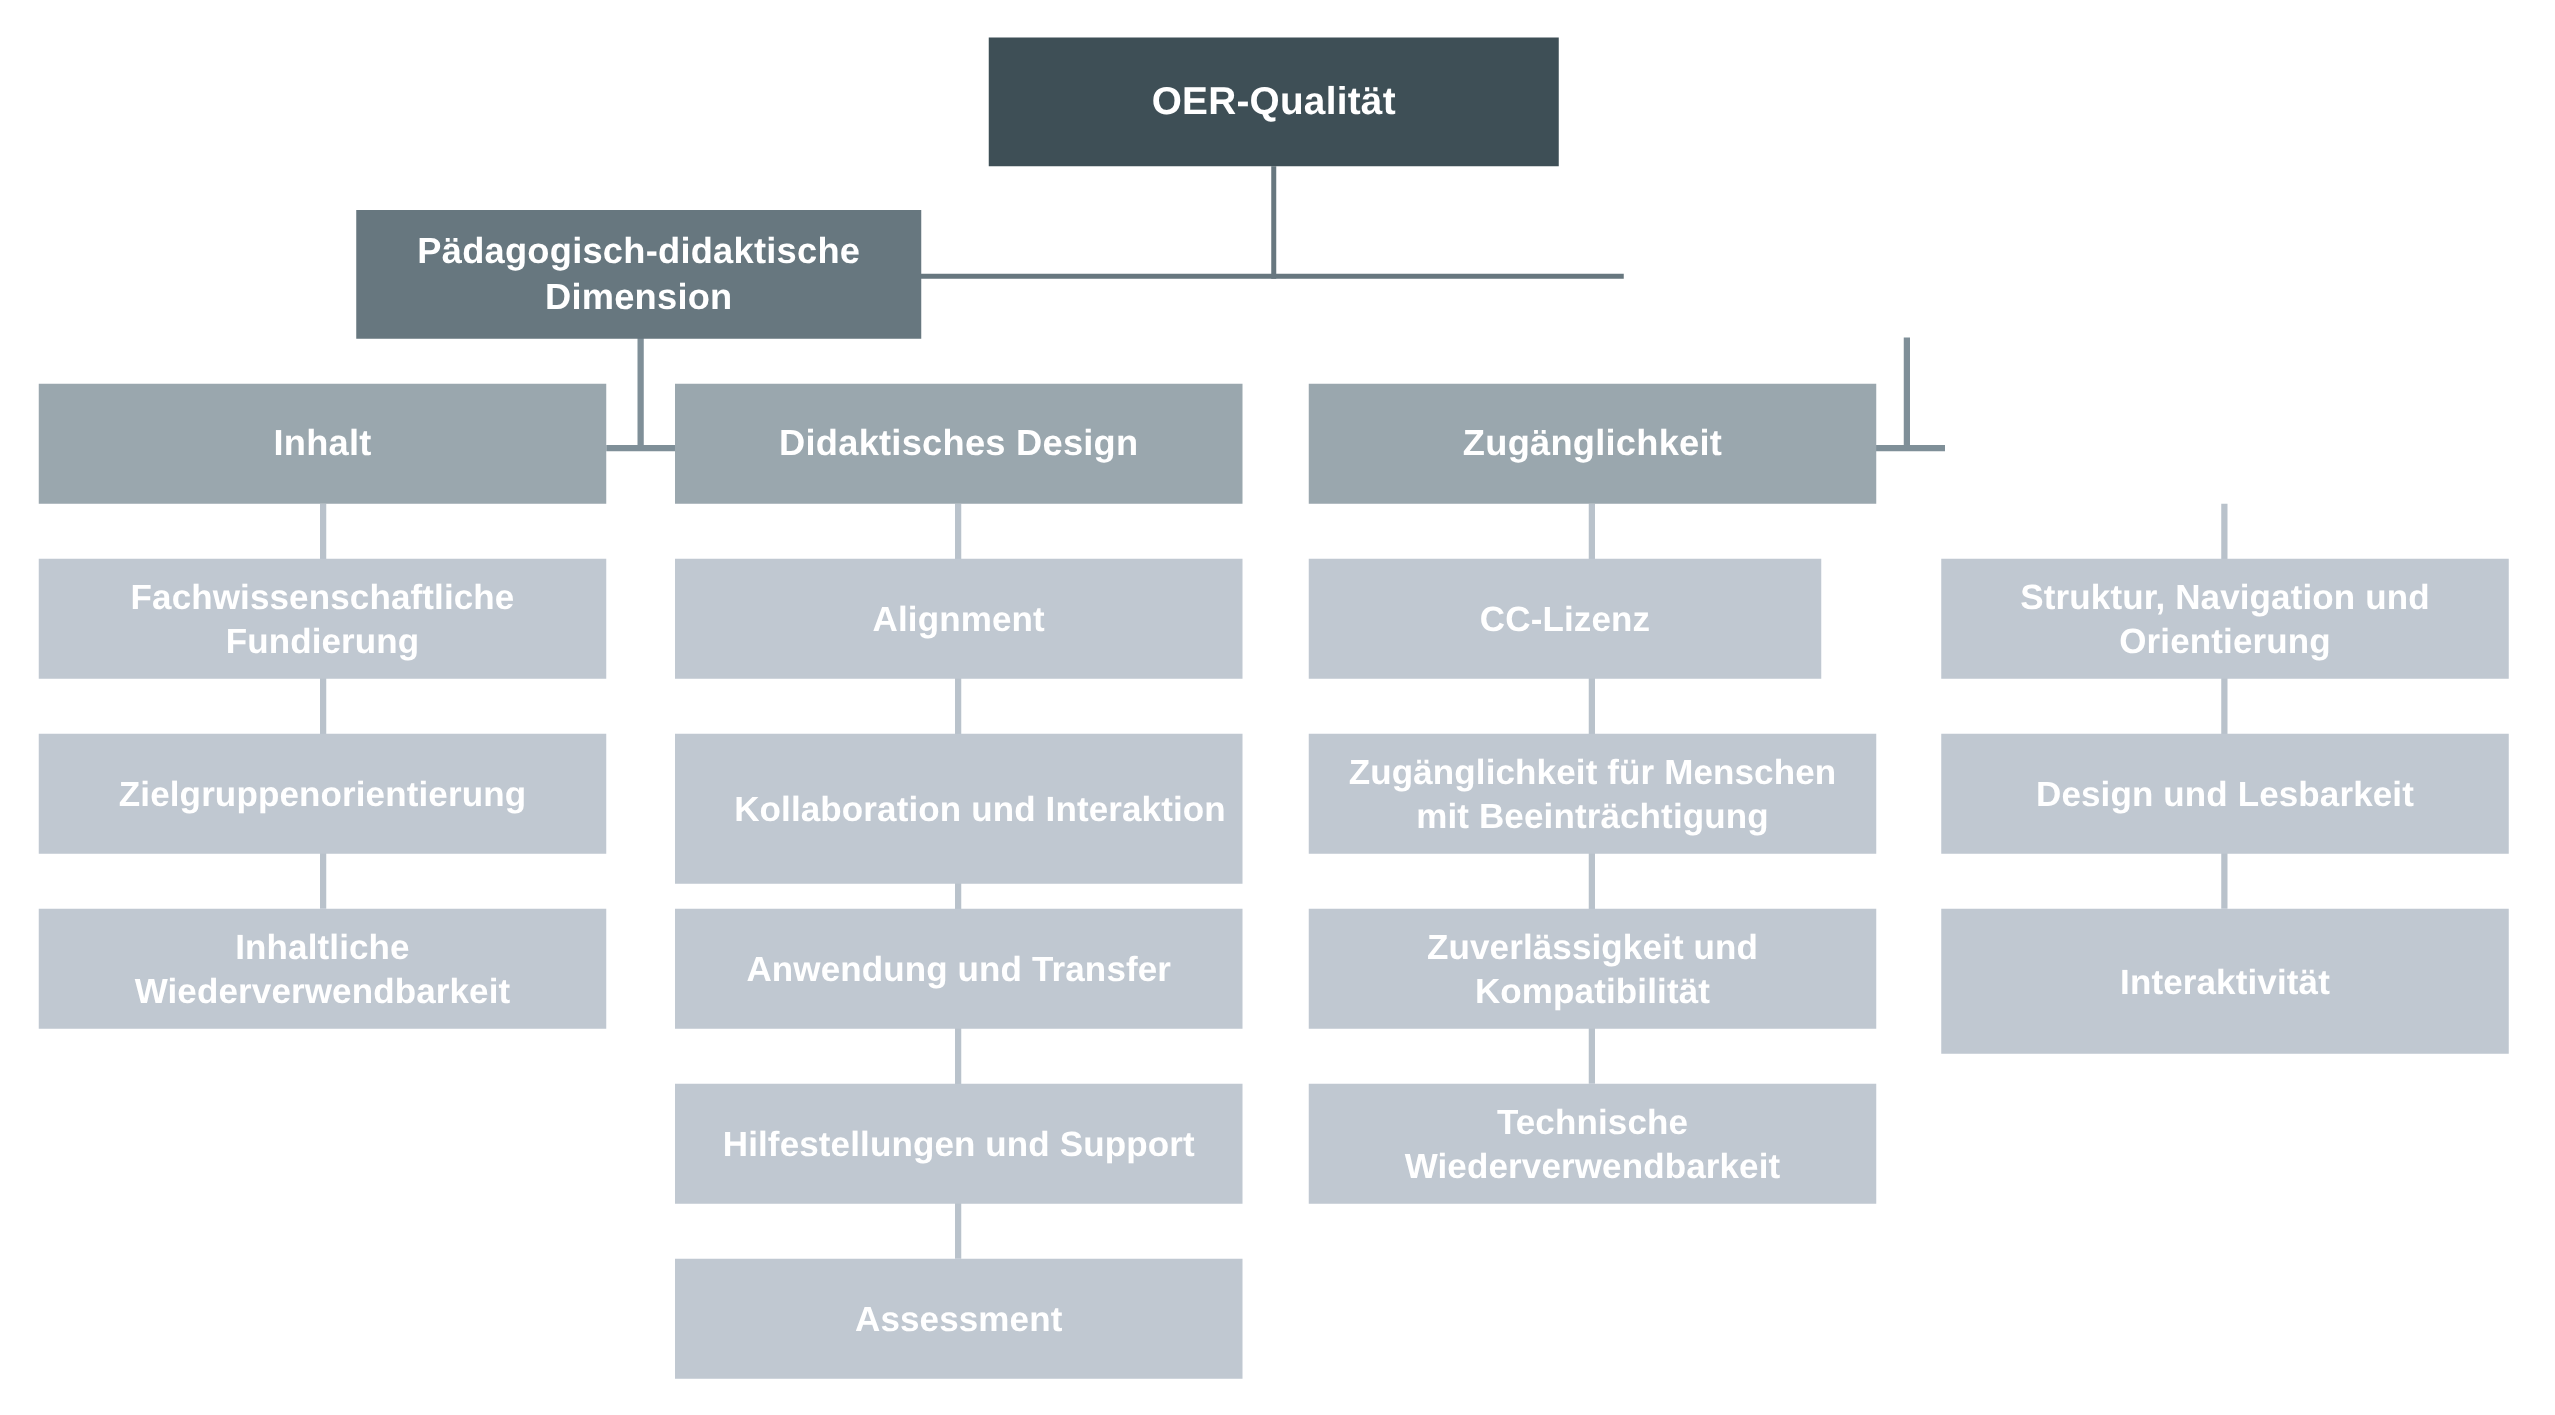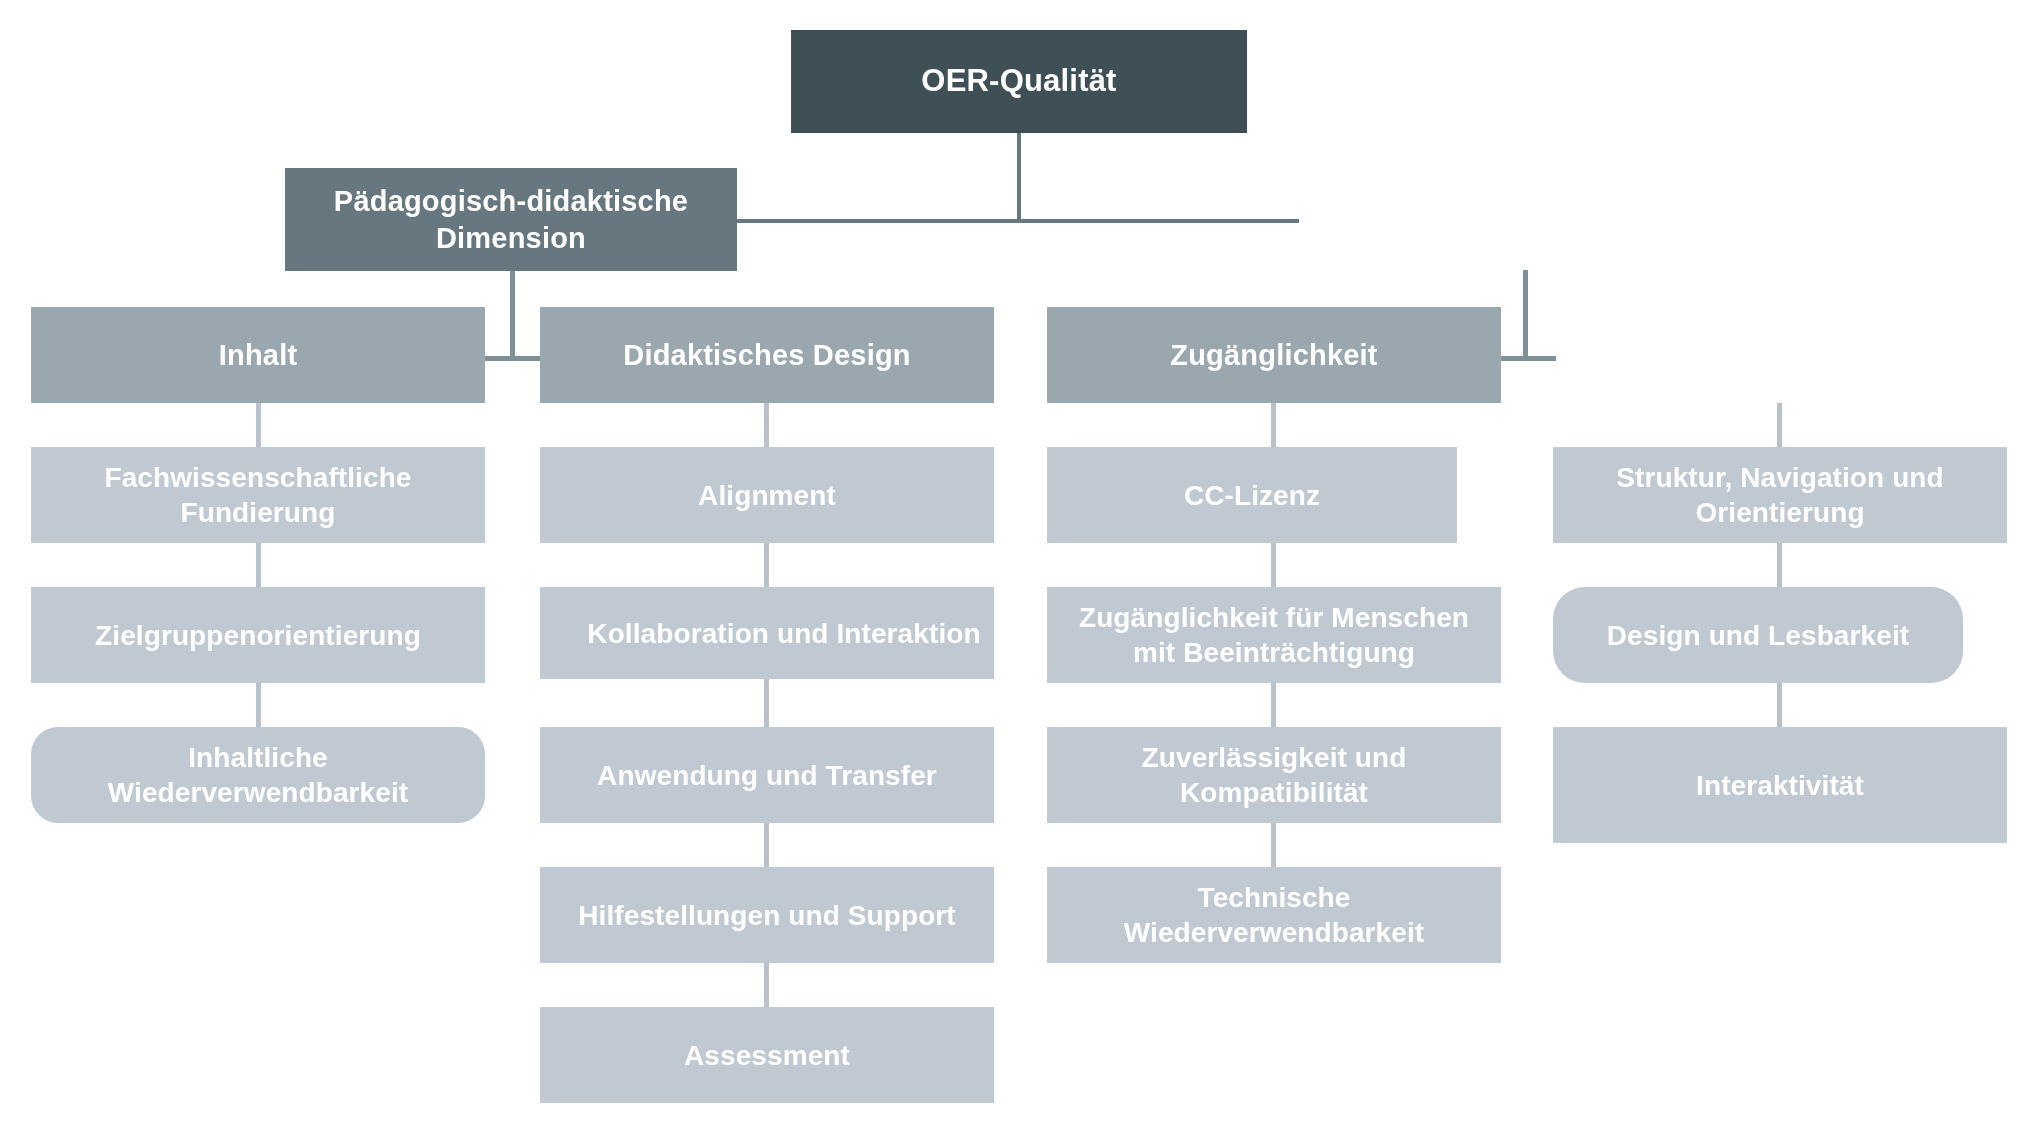--- a/index.html
+++ b/index.html
@@ -87,30 +87,30 @@
   <div class="node level-root" style="left:791px; top:30px; width:456px; height:103px;">OER-Qualität</div>
 
   <div class="node level-dim" style="left:285px; top:168px; width:452px; height:103px;">Pädagogisch-didaktische Dimension</div>
 
   <div class="node level-cat" style="left:31px; top:307px; width:454px; height:96px;">Inhalt</div>
   <div class="node level-cat" style="left:540px; top:307px; width:454px; height:96px;">Didaktisches Design</div>
   <div class="node level-cat" style="left:1047px; top:307px; width:454px; height:96px;">Zugänglichkeit</div>
 
   <div class="node level-leaf" style="left:31px; top:447px; width:454px; height:96px;">Fachwissenschaftliche Fundierung</div>
   <div class="node level-leaf" style="left:31px; top:587px; width:454px; height:96px;">Zielgruppenorientierung</div>
-  <div class="node level-leaf" style="left:31px; top:727px; width:454px; height:96px;border-radius:27px;">Inhaltliche Wiederverwendbarkeit</div>
+  <div class="node level-leaf" style="left:31px; top:727px; width:454px; height:96px;">Inhaltliche Wiederverwendbarkeit</div>
 
   <div class="node level-leaf" style="left:540px; top:447px; width:454px; height:96px;">Alignment</div>
-  <div class="node level-leaf" style="left:540px; top:587px; width:454px; height:92px;padding-left:44px;">Kollaboration und Interaktion</div>
+  <div class="node level-leaf" style="left:540px; top:587px; width:454px; height:120px;padding-left:44px;">Kollaboration und Interaktion</div>
   <div class="node level-leaf" style="left:540px; top:727px; width:454px; height:96px;">Anwendung und Transfer</div>
   <div class="node level-leaf" style="left:540px; top:867px; width:454px; height:96px;">Hilfestellungen und Support</div>
   <div class="node level-leaf" style="left:540px; top:1007px; width:454px; height:96px;">Assessment</div>
 
   <div class="node level-leaf" style="left:1047px; top:447px; width:410px; height:96px;">CC-Lizenz</div>
   <div class="node level-leaf" style="left:1047px; top:587px; width:454px; height:96px;">Zugänglichkeit für Menschen mit Beeinträchtigung</div>
   <div class="node level-leaf" style="left:1047px; top:727px; width:454px; height:96px;">Zuverlässigkeit und Kompatibilität</div>
   <div class="node level-leaf" style="left:1047px; top:867px; width:454px; height:96px;">Technische Wiederverwendbarkeit</div>
 
   <div class="node level-leaf" style="left:1553px; top:447px; width:454px; height:96px;">Struktur, Navigation und Orientierung</div>
-  <div class="node level-leaf" style="left:1553px; top:587px; width:410px; height:96px;border-radius:32px;">Design und Lesbarkeit</div>
+  <div class="node level-leaf" style="left:1553px; top:587px; width:454px; height:96px;">Design und Lesbarkeit</div>
   <div class="node level-leaf" style="left:1553px; top:727px; width:454px; height:116px;">Interaktivität</div>
 
 </div>
 
 </body></html>

